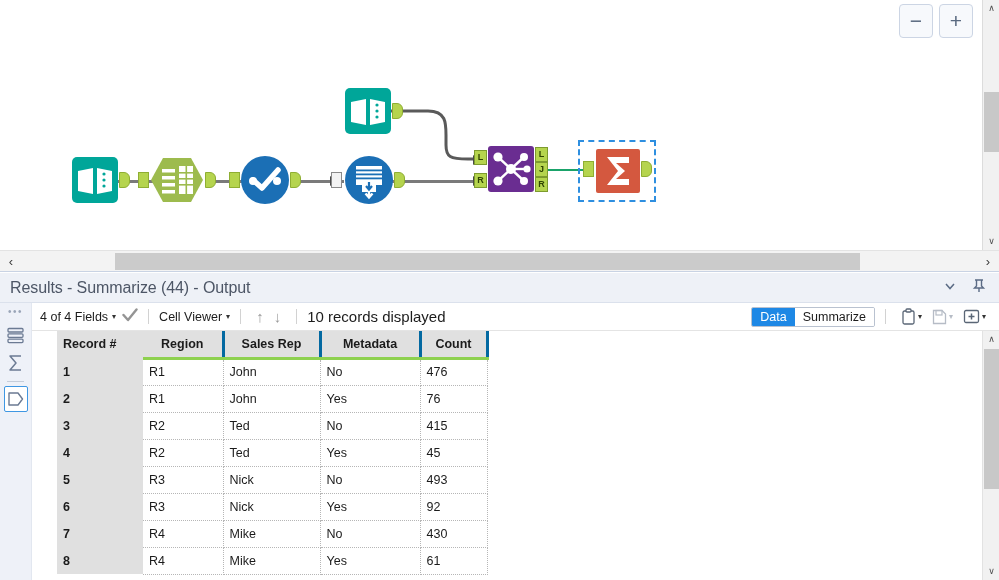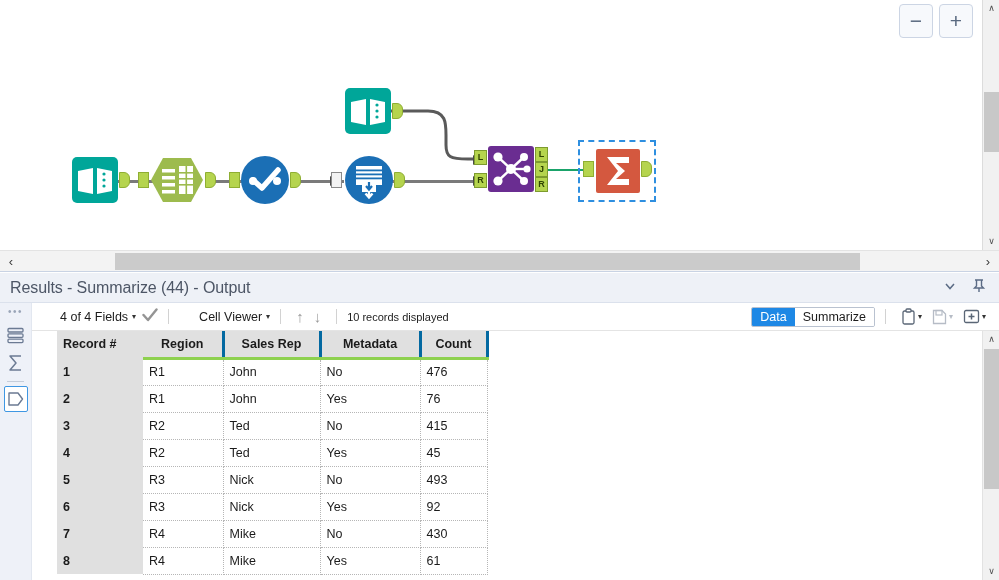--- a/index.html
+++ b/index.html
@@ -113,26 +113,26 @@
   }
   .sb-ico.selected { border: 1px solid #3f97e3; background: #ffffff; border-radius: 2px; }
   .sb-divider { width: 17px; height: 1px; background: #c5cdda; margin: 3px 0 4px; }
 
   #results-toolbar {
     position: absolute; left: 32px; top: 0; width: 967px; height: 28px;
     background: #ffffff; border-bottom: 1px solid #e4e4e4;
     display: flex; align-items: center; padding: 0 8px;
   }
   .tb-item { font-size: 12.5px; color: #1c1c1c; white-space: nowrap; }
-  .tb-btn { display: flex; align-items: center; gap: 4px; cursor: pointer; margin-left: 20px; }
+  .tb-btn { display: flex; align-items: center; gap: 4px; cursor: pointer; }
   .tb-caret { font-size: 8px; color: #333; }
   .tb-sep { width: 1px; height: 15px; background: #d2d2d2; margin: 0 10px; }
   .tb-check { color: #949494; font-size: 14px; margin-left: 6px; cursor: pointer; }
   .tb-arrow { color: #9c9c9c; font-size: 15px; cursor: pointer; padding: 0 5px; }
-  .tb-records { color: #1c1c1c; font-size: 11px; }
+  .tb-records { color: #1c1c1c; font-size: 15px; }
 
   .tb-right { margin-left: auto; display: flex; align-items: center; gap: 0; }
   .seg {
     display: flex; border: 1px solid #b9c2d0; border-radius: 2px; overflow: hidden;
   }
   .seg div {
     font-size: 12.5px; padding: 2px 8px; cursor: pointer; font-weight: normal;
   }
   .seg .on { background: #1e88e5; color: #ffffff; }
   .seg .off { background: #ffffff; color: #1c1c1c; }

